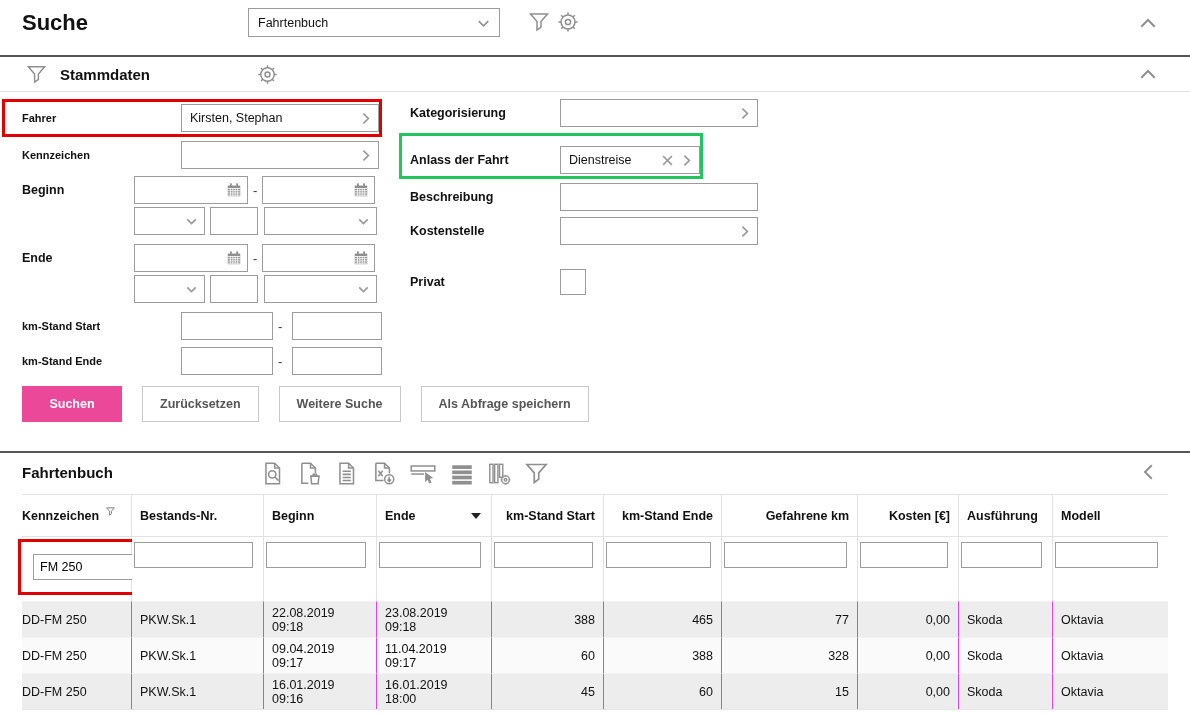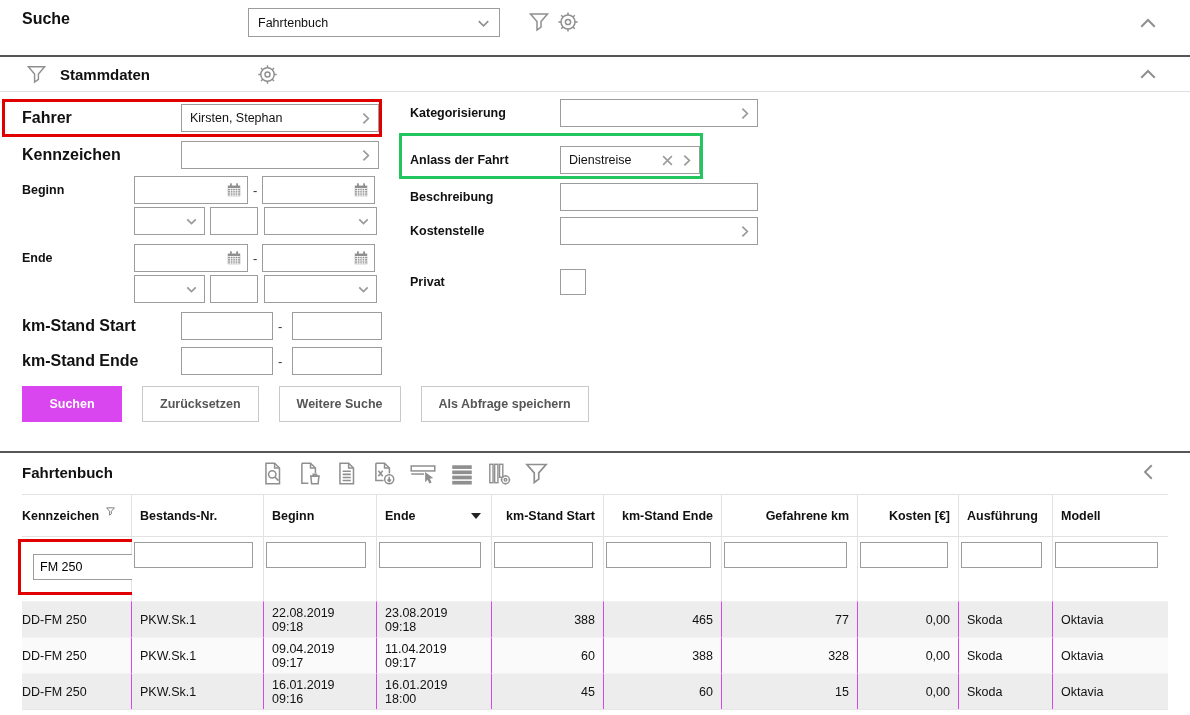--- a/index.html
+++ b/index.html
@@ -2,21 +2,21 @@
 <html><head>
 <meta charset="utf-8">
 <style>
   * { box-sizing: border-box; margin: 0; padding: 0; }
   html,body { width:1190px; height:715px; background:#fff; overflow:hidden;
     font-family:"Liberation Sans", sans-serif; color:#111; }
   svg { display:block; }
 
   
   .top-header { position:relative; height:57px; border-bottom:2px solid #565656; }
-  .page-title { position:absolute; left:22px; top:10px; font-size:16px; font-weight:bold; }
+  .page-title { position:absolute; left:22px; top:10px; font-size:22px; font-weight:bold; }
   .type-select { position:absolute; left:248px; top:8px; width:252px; height:29px;
     border:1px solid #9c9c9c; display:flex; align-items:center; padding:0 30px 0 9px;
     font-size:12.5px; cursor:pointer; background:#fff; }
   .type-select .chev { position:absolute; right:6px; top:5px; }
   .hdr-funnel { position:absolute; left:527px; top:10px; }
   .hdr-gear { position:absolute; left:556px; top:10px; }
   .collapse-right { position:absolute; right:33px; top:16px; }
 
   
   .stamm-bar { position:relative; height:35px; border-bottom:1px solid #e0e0e0; }
@@ -28,21 +28,21 @@
   
   .form-area { position:relative; height:268px; }
   .col-left { position:absolute; left:0; top:7px; width:400px; }
   .col-right { position:absolute; left:410px; top:7px; width:385px; }
   .frow { display:flex; align-items:center; margin-bottom:7px; padding-left:22px; }
   .frow.hl { border:3px solid #e00000; padding:2px 0 2px 17px; margin-left:2px;
     margin-bottom:4px; width:380px; }
   .frow-r { display:flex; align-items:center; margin-bottom:6px; }
   .frow-r.hl { border:3px solid #22c55e; padding:10px 0 2px 8px; margin-left:-11px;
     margin-bottom:4px; width:304px; }
-  .flabel { width:159px; flex:none; font-size:16px; font-weight:bold; }
+  .flabel { width:159px; flex:none; font-size:11px; font-weight:bold; }
   .flabel-sm { width:112px; flex:none; font-size:12.5px; font-weight:bold; }
   .flabel-r { width:150px; flex:none; font-size:12.5px; font-weight:bold; }
   .lookup { position:relative; width:198px; height:28px; border:1px solid #9c9c9c;
     background:#fff; display:flex; align-items:center; padding:0 26px 0 8px;
     font-size:12.5px; cursor:pointer; }
   .lookup .chev-r { position:absolute; right:4px; top:5px; }
   .lookup .clear-x { position:absolute; right:24px; top:6px; }
   .datefield { position:relative; width:114px; height:28px; border:1px solid #9c9c9c; background:#fff; cursor:text; }
   .datefield .cal { position:absolute; right:5px; top:5px; }
   .datefield.w2 { width:113px; }
@@ -53,21 +53,21 @@
   .txt-sm { width:48px; height:28px; border:1px solid #9c9c9c; background:#fff; }
   .kmfield { width:92px; height:28px; border:1px solid #9c9c9c; background:#fff; }
   .kmfield.w2 { width:90px; }
   .plain-input { width:198px; height:28px; border:1px solid #9c9c9c; background:#fff;
     font-size:12.5px; padding:0 8px; font-family:inherit; }
   .checkbox { width:26px; height:26px; border:1px solid #9c9c9c; background:#fff; cursor:pointer; }
 
   
   .btn-row { display:flex; gap:20px; padding-left:22px; margin-top:26px; }
   .btn { height:36px; font-size:12.5px; font-weight:bold; font-family:inherit; cursor:pointer; }
-  .btn-primary { width:100px; background:#d946ef; color:#fff; border:none; }
+  .btn-primary { width:100px; background:#ec4899; color:#fff; border:none; }
   .btn-sec { background:#fff; border:1px solid #c9c9c9; color:#565656; padding:0 17px; }
 
   
   .results { border-top:2px solid #565656; margin-top:29px; }
   .res-head { position:relative; height:41px; }
   .res-title { position:absolute; left:22px; top:11px; font-size:15px; font-weight:bold; }
   .toolbar { position:absolute; left:260px; top:7px; display:flex; gap:11px; align-items:center; }
   .tool { cursor:pointer; }
   .res-collapse { position:absolute; right:35px; top:10px; }
 

